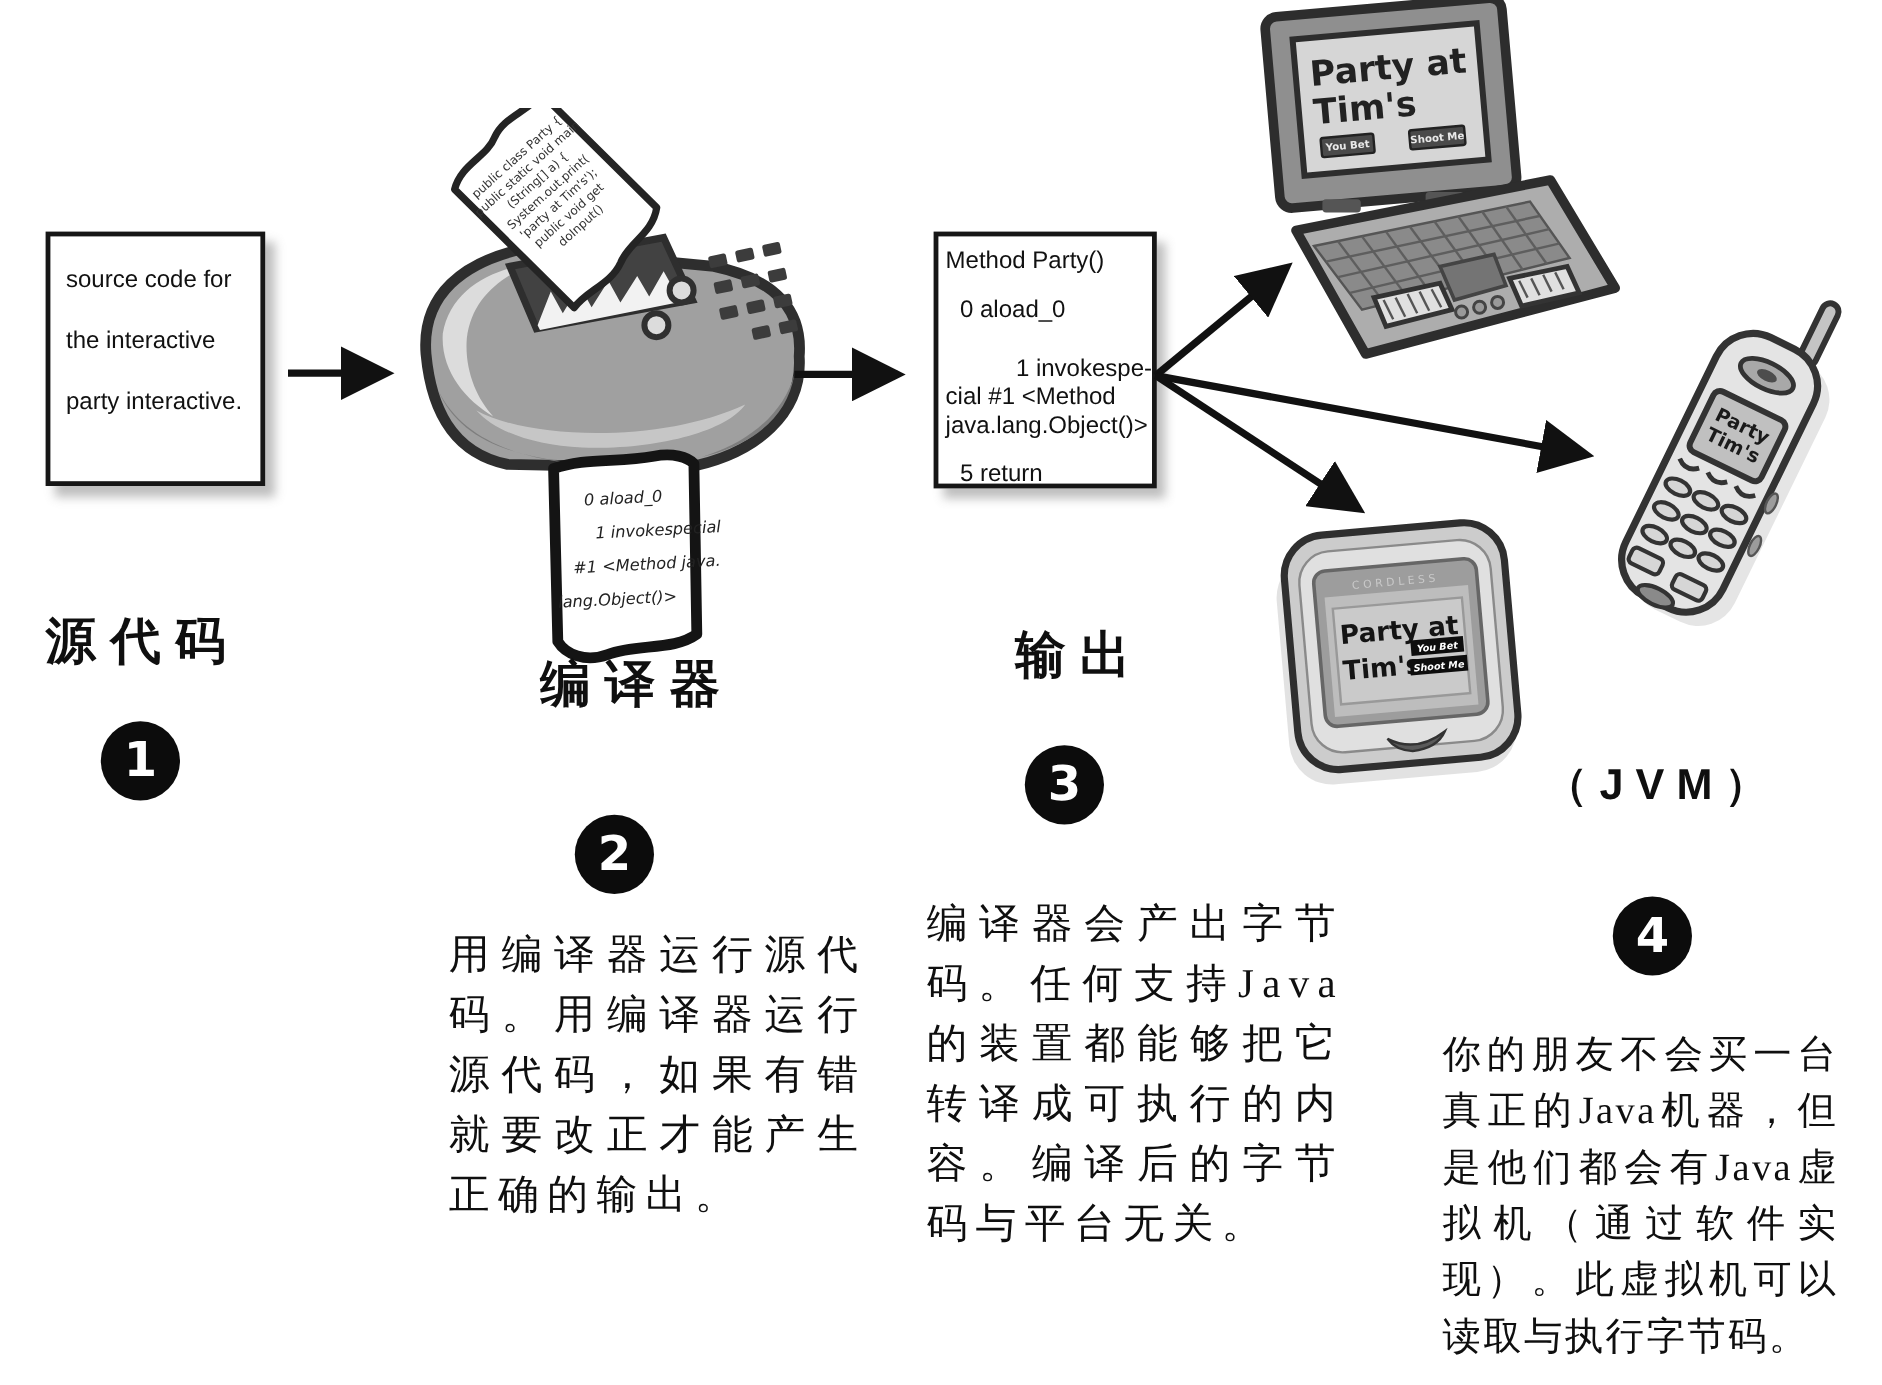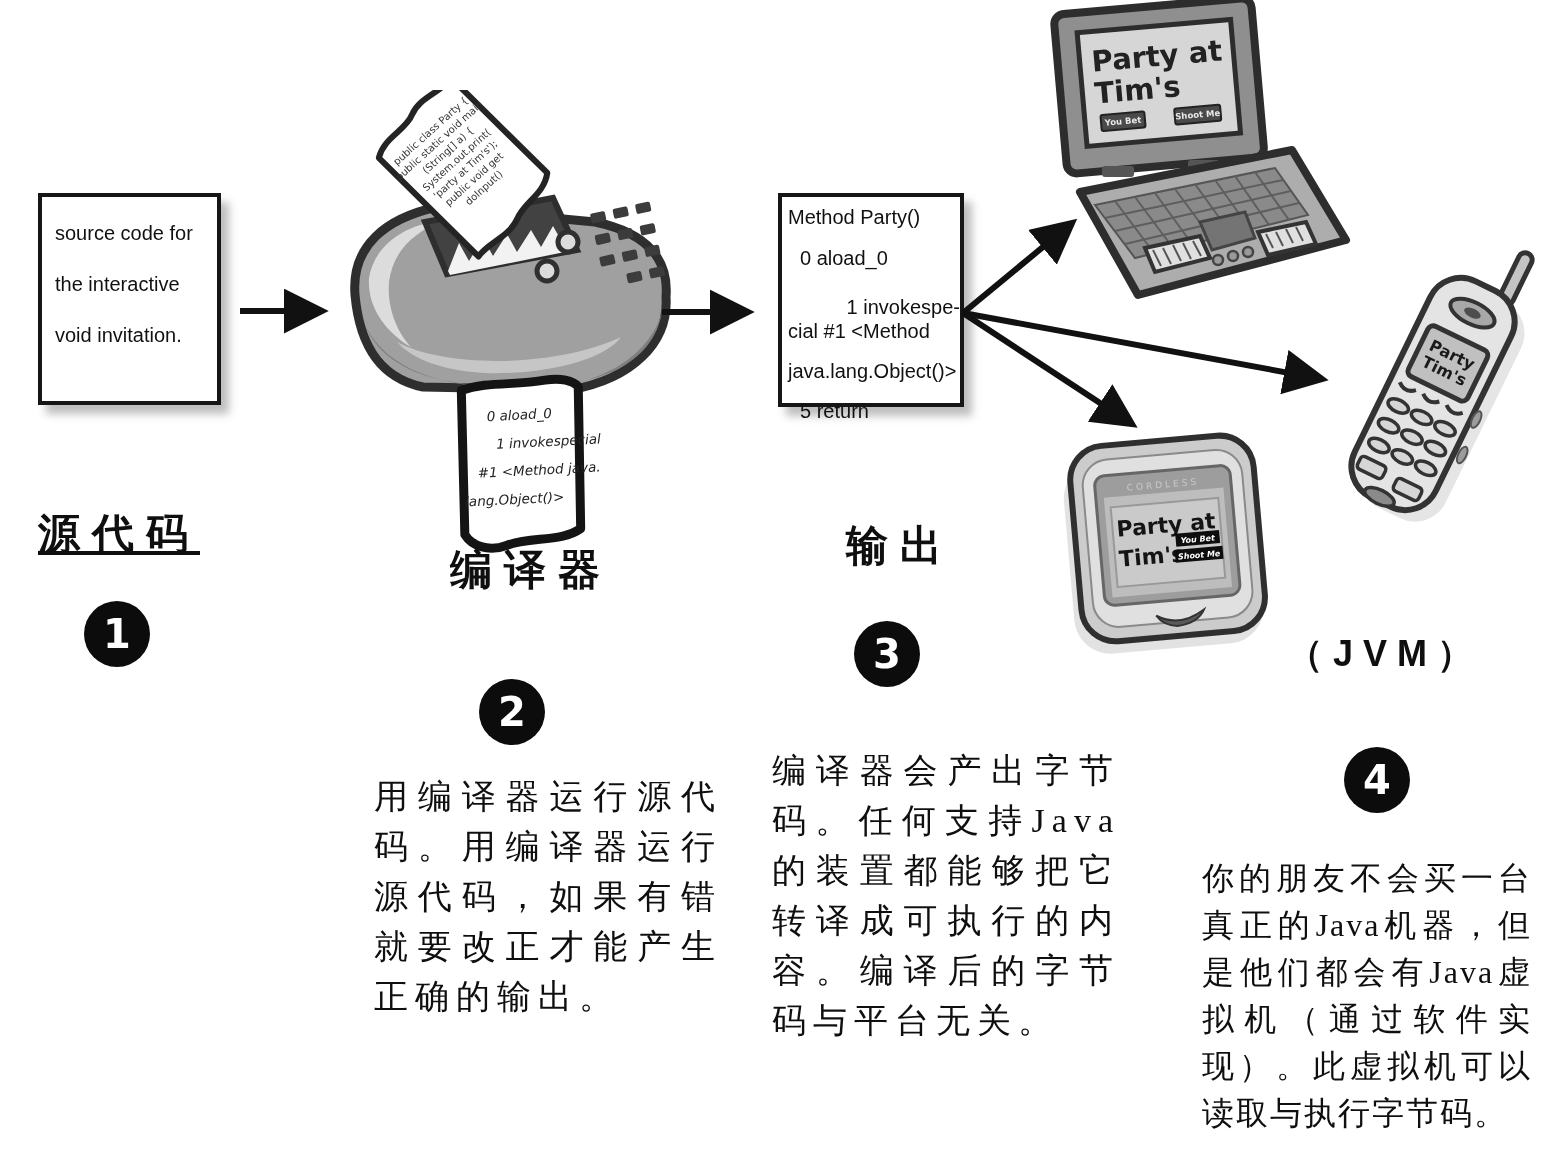--- a/index.html
+++ b/index.html
@@ -14,27 +14,27 @@
   #source-box{left:38px;top:193px;width:175px;height:204px;}
   #source-box .ln{font-size:20px;line-height:20px;margin:31px 0 0 13px;white-space:nowrap;}
   #source-box .ln:first-child{margin-top:26px;}
   #output-box{left:778px;top:193px;width:178px;height:206px;}
   #output-box .ln{font-size:20px;line-height:22px;margin-left:6px;white-space:nowrap;}
   #output-box .ln.ind{margin-left:18px;}
   #output-box .m1{margin-top:9px;}
   #output-box .m2{margin-top:19px;}
   #output-box .m3{margin-top:27px;text-align:right;}
   #output-box .m4{margin-top:2px;}
-  #output-box .m5{margin-top:18px;}
+  #output-box .m5{margin-top:2px;}
   #output-box .m6{margin-top:18px;}
 
   
   .h-cjk{position:absolute;font-weight:bold;color:#0f0f0f;white-space:nowrap;
          font-family:"Liberation Sans",sans-serif;}
-  #lbl-source{left:38px;top:506px;font-size:42px;letter-spacing:12px;text-decoration:underline;}
+  #lbl-source{left:38px;top:506px;font-size:42px;letter-spacing:12px;}
   #lbl-compiler{left:450px;top:542px;font-size:42px;letter-spacing:12px;}
   #lbl-output{left:846px;top:518px;font-size:42px;letter-spacing:12px;}
   #lbl-jvm{left:1205px;top:618px;width:360px;text-align:center;}
   #lbl-jvm .l1{font-size:39px;font-weight:bold;letter-spacing:4px;}
   #lbl-jvm .l2{font-size:36px;font-weight:bold;letter-spacing:10px;margin-top:12px;}
 
   
   .badge{position:absolute;width:66px;height:66px;border-radius:50%;background:#0c0c0c;
          color:#fff;display:flex;align-items:center;justify-content:center;
          font:bold 40px "DejaVu Sans",sans-serif;}
@@ -71,21 +71,21 @@
     <line x1="240" y1="311" x2="322" y2="311" stroke="#111" stroke-width="6" marker-end="url(#ah)"></line>
     <line x1="662" y1="312" x2="748" y2="312" stroke="#111" stroke-width="6" marker-end="url(#ah)"></line>
     <line x1="963" y1="313" x2="1072" y2="223" stroke="#111" stroke-width="6" marker-end="url(#ah)"></line>
     <line x1="963" y1="313" x2="1322" y2="379" stroke="#111" stroke-width="6" marker-end="url(#ah)"></line>
     <line x1="963" y1="313" x2="1132" y2="424" stroke="#111" stroke-width="6" marker-end="url(#ah)"></line>
   </svg>
 
   <div id="source-box" class="codebox">
     <div class="ln">source code for</div>
     <div class="ln">the interactive</div>
-    <div class="ln">void invitation.</div>
+    <div class="ln">party interactive.</div>
   </div>
 
   <svg class="abs" style="left:335px;top:90px;" width="345" height="475" viewBox="0 0 345 475">
 
     <path d="M20,205 C16,155 52,128 102,117 L260,132 C313,143 334,170 331,207
              C334,253 297,289 235,300 L88,297 C40,287 24,248 20,205 Z" fill="#a0a0a0" stroke="#2e2e2e" stroke-width="9" stroke-linejoin="round"></path>
     <path d="M30,235 C55,286 120,299 195,299 C262,298 314,268 327,222
              C318,275 262,296 196,297 C118,298 52,287 30,235 Z" fill="#7e7e7e"></path>
     <path d="M34,188 C40,152 74,134 108,130 C80,142 58,160 54,192
              C52,218 62,242 76,257 C52,243 32,218 34,188 Z" fill="#dcdcdc"></path>

